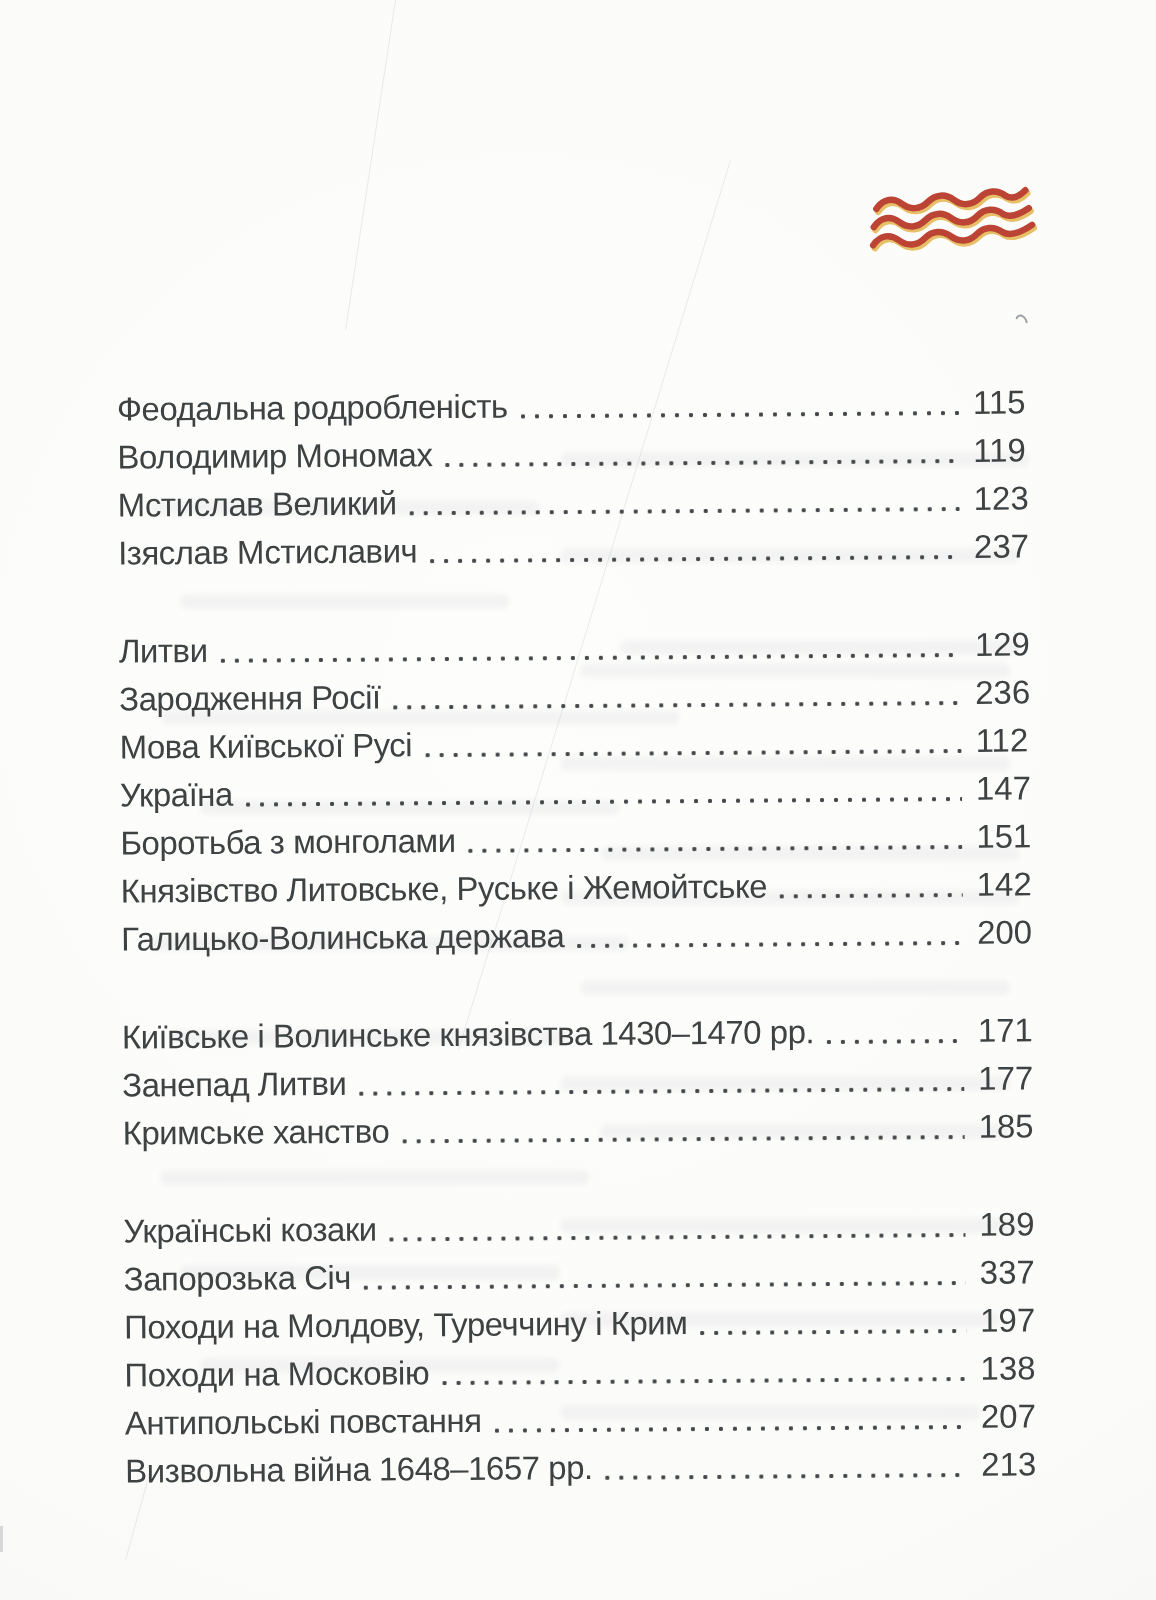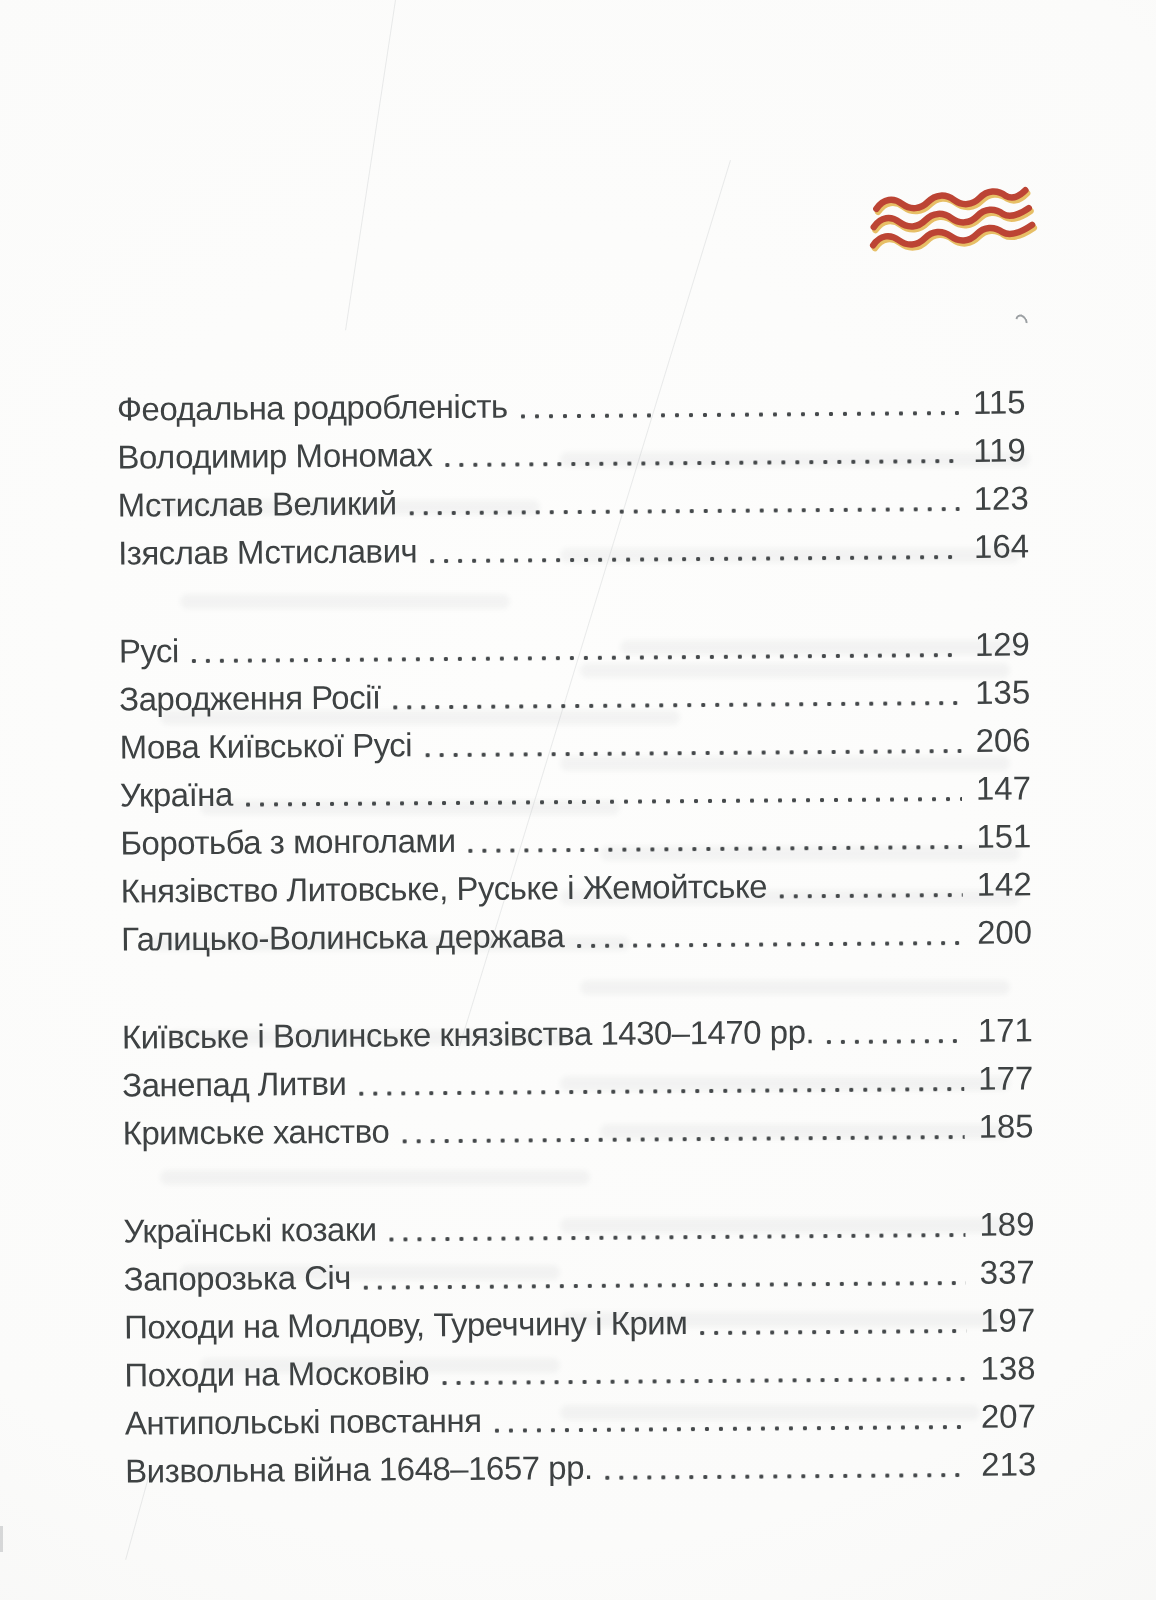--- a/index.html
+++ b/index.html
@@ -101,39 +101,39 @@
           <span class="n">119</span>
         </div>
         <div class="row">
           <span class="t">Мстислав Великий</span>
           <span class="leader"></span>
           <span class="n">123</span>
         </div>
         <div class="row">
           <span class="t">Ізяслав Мстиславич</span>
           <span class="leader"></span>
-          <span class="n">164</span>
-        </div>
-      </div>
-
-      <div class="group">
-        <div class="row">
-          <span class="t">Русі</span>
+          <span class="n">237</span>
+        </div>
+      </div>
+
+      <div class="group">
+        <div class="row">
+          <span class="t">Литви</span>
           <span class="leader"></span>
           <span class="n">129</span>
         </div>
         <div class="row">
           <span class="t">Зародження Росії</span>
           <span class="leader"></span>
-          <span class="n">135</span>
+          <span class="n">236</span>
         </div>
         <div class="row">
           <span class="t">Мова Київської Русі</span>
           <span class="leader"></span>
-          <span class="n">206</span>
+          <span class="n">112</span>
         </div>
         <div class="row">
           <span class="t">Україна</span>
           <span class="leader"></span>
           <span class="n">147</span>
         </div>
         <div class="row">
           <span class="t">Боротьба з монголами</span>
           <span class="leader"></span>
           <span class="n">151</span>

